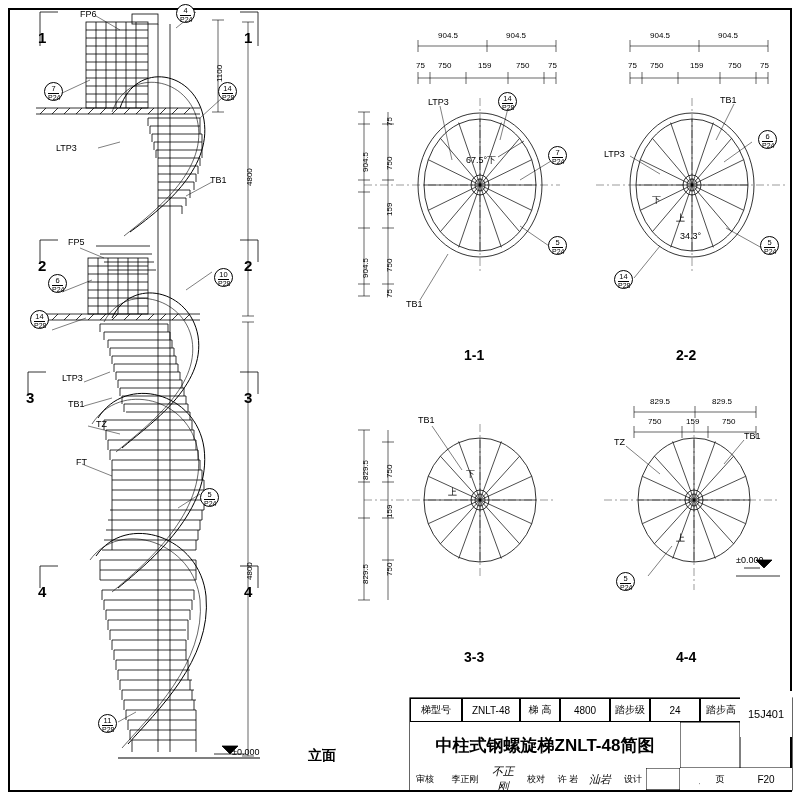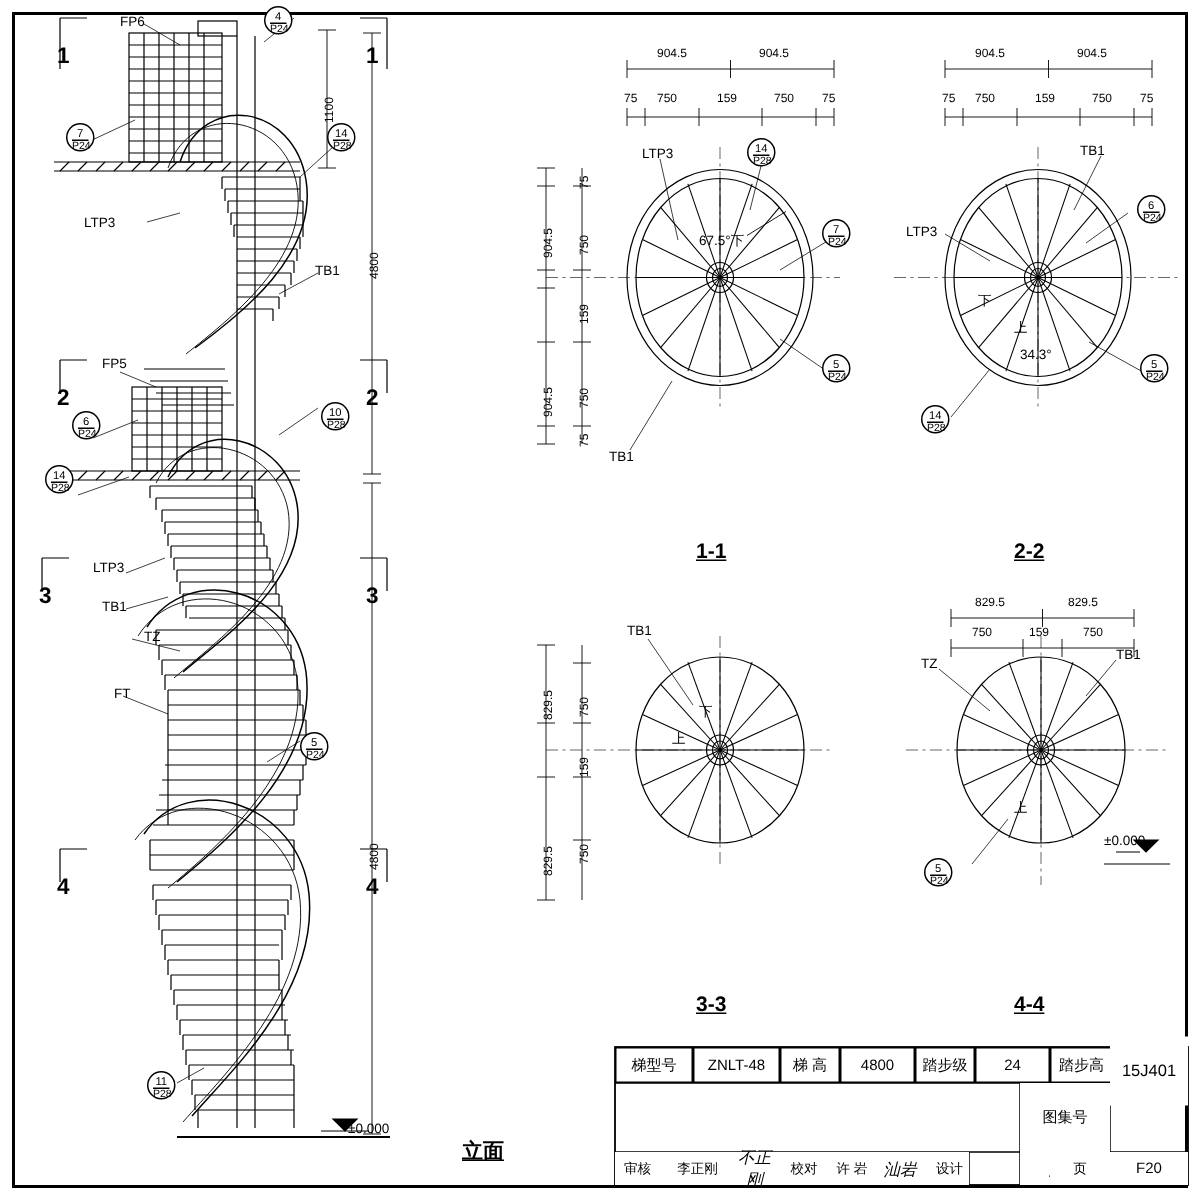--- a/index.html
+++ b/index.html
@@ -4,21 +4,21 @@
 <style>
   html,body{margin:0;padding:0;background:#fff;}
   body{width:800px;height:800px;overflow:hidden;font-family:"Liberation Sans",sans-serif;color:#000;}
   #sheet{position:relative;width:800px;height:800px;}
   .frame{position:absolute;left:8px;top:8px;width:784px;height:784px;border:2px solid #000;box-sizing:border-box;}
   svg{position:absolute;left:0;top:0;width:800px;height:800px;}
   .lbl{position:absolute;font-size:9px;line-height:9px;white-space:nowrap;}
   .dim{position:absolute;font-size:8px;line-height:8px;white-space:nowrap;}
   .dimv{position:absolute;font-size:8px;line-height:8px;white-space:nowrap;transform-origin:0 0;transform:rotate(-90deg);}
   .secnum{position:absolute;font-size:15px;font-weight:bold;line-height:15px;}
-  .sectitle{position:absolute;font-size:14px;font-weight:bold;text-decoration:underline;line-height:14px;margin-top:12px;}
+  .sectitle{position:absolute;font-size:14px;font-weight:bold;line-height:14px;}
   .bubble{position:absolute;width:19px;height:19px;border:1px solid #000;border-radius:50%;
           font-size:7px;text-align:center;line-height:8px;padding-top:2px;box-sizing:border-box;background:#fff;}
   .bubble i{font-style:normal;display:block;font-size:7.5px;}
   .bubble .den{border-top:1px solid #000;display:block;margin:0 3px;font-size:7px;}
   
   .tb{position:absolute;border:1px solid #000;box-sizing:border-box;font-size:10px;
       display:flex;align-items:center;justify-content:center;text-align:center;background:#fff;}
   .tb.small{font-size:9px;}
   .tbmain{font-size:17px;font-weight:bold;}
   .hand{font-family:"Liberation Serif",serif;font-style:italic;font-size:11px;}
@@ -421,21 +421,21 @@
 
   <div class="tb" style="left:410px;top:698px;width:52px;height:24px;font-family:Liberation Mono, monospace;">梯型号</div>
   <div class="tb" style="left:462px;top:698px;width:58px;height:24px;">ZNLT-48</div>
   <div class="tb" style="left:520px;top:698px;width:40px;height:24px;">梯 高</div>
   <div class="tb" style="left:560px;top:698px;width:50px;height:24px;">4800</div>
   <div class="tb" style="left:610px;top:698px;width:40px;height:24px;">踏步级</div>
   <div class="tb" style="left:650px;top:698px;width:50px;height:24px;">24</div>
   <div class="tb" style="left:700px;top:698px;width:42px;height:24px;">踏步高</div>
   <div class="tb" style="left:742px;top:698px;width:50px;height:36px;">192</div>
 
-  <div class="tb" style="left:680px;top:722px;width:60px;height:46px;border:none;">图集号</div>
+  <div class="tb tbmain" style="left:410px;top:722px;width:270px;height:46px;border:none;">中柱式钢螺旋梯ZNLT-48简图</div>
   <div class="tb" style="left:740px;top:691px;width:52px;height:46px;border:none;font-size:11px;">15J401</div>
 
   <div class="tb small" style="left:410px;top:768px;width:30px;height:22px;border:none;">审核</div>
   <div class="tb small" style="left:440px;top:768px;width:50px;height:22px;border:none;">李正刚</div>
   <div class="tb hand" style="left:490px;top:768px;width:26px;height:22px;border:none;">不正刚</div>
   <div class="tb small" style="left:516px;top:768px;width:40px;height:22px;border:none;">校对</div>
   <div class="tb small" style="left:556px;top:768px;width:24px;height:22px;border:none;">许 岩</div>
   <div class="tb hand" style="left:580px;top:768px;width:40px;height:22px;border:none;">汕岩</div>
   <div class="tb small" style="left:620px;top:768px;width:26px;height:22px;border:none;">设计</div>
   <div class="tb small" style="left:646px;top:768px;width:34px;height:22px;border:none;margin-top:32px;">洪 森</div>

